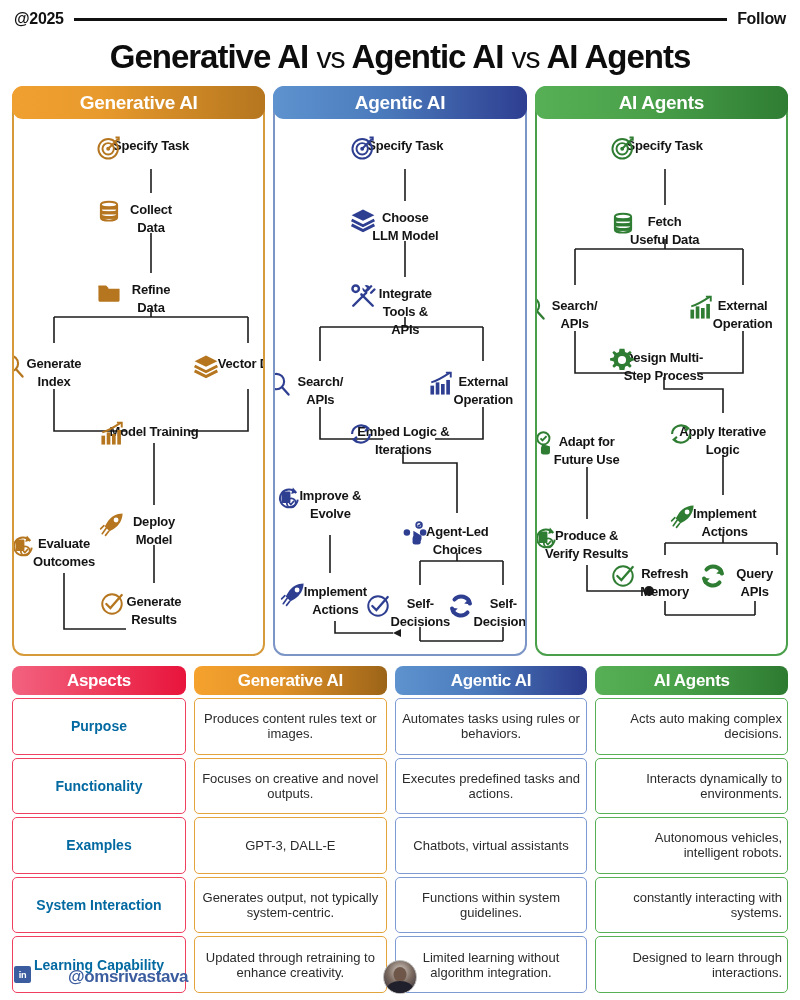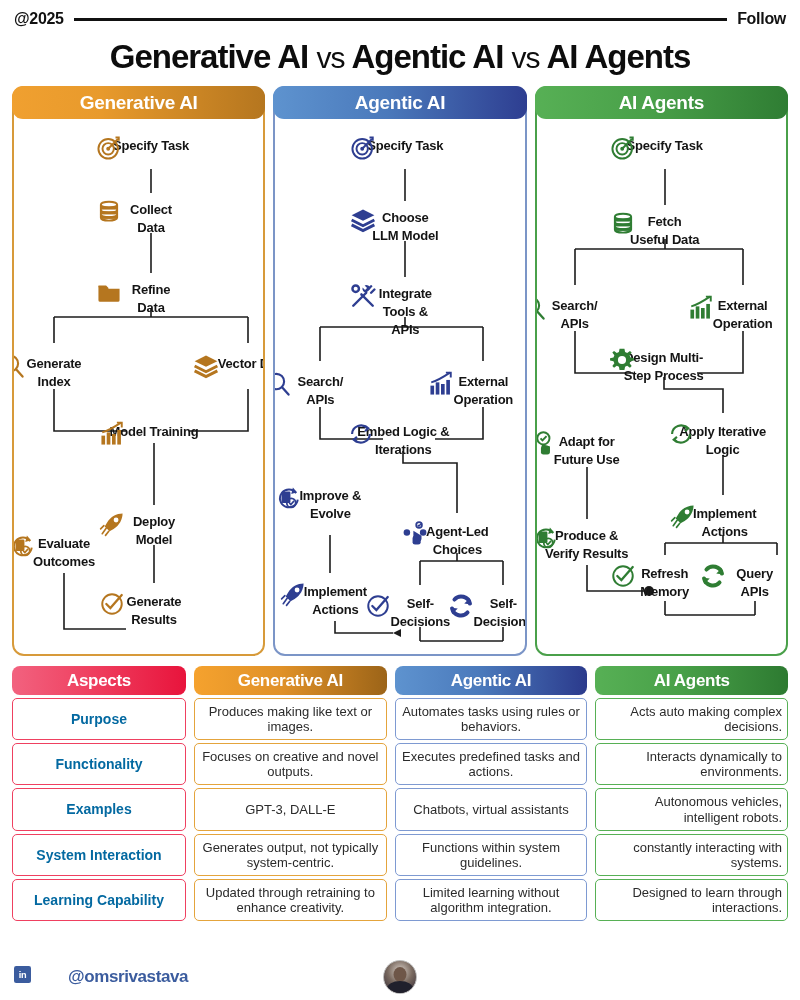--- a/index.html
+++ b/index.html
@@ -92,21 +92,21 @@
     line-height: 1.12; color: #141414;
     letter-spacing: -0.2px;
     white-space: pre-line;
   }
 
   
   .table {
     display: flex;
     gap: 8px;
     padding: 10px 12px 0 12px;
-    height: 265px;
+    height: 337px;
   }
   .col { flex: 1; display: flex; flex-direction: column; }
   .col.aspects { flex: 0 0 174px; }
 
   .col-head {
     height: 29px; border-radius: 8px;
     display: flex; align-items: center; justify-content: center;
     color: #fff; font-size: 17px; font-weight: bold;
     letter-spacing: -0.3px; margin-bottom: 3px;
   }
@@ -526,21 +526,21 @@
     <div class="col-head">Aspects</div>
     <div class="cell">Purpose</div>
     <div class="cell">Functionality</div>
     <div class="cell">Examples</div>
     <div class="cell">System Interaction</div>
     <div class="cell">Learning Capability</div>
   </div>
 
   <div class="col gen">
     <div class="col-head">Generative AI</div>
-    <div class="cell">Produces making like text or images.</div>
+    <div class="cell">Produces content rules text or images.</div>
     <div class="cell">Focuses on creative and novel outputs.</div>
     <div class="cell">GPT-3, DALL-E</div>
     <div class="cell">Generates output, not typically system-centric.</div>
     <div class="cell">Updated through retraining to enhance creativity.</div>
   </div>
 
   <div class="col agc">
     <div class="col-head">Agentic AI</div>
     <div class="cell">Automates tasks using rules or behaviors.</div>
     <div class="cell">Executes predefined tasks and actions.</div>

